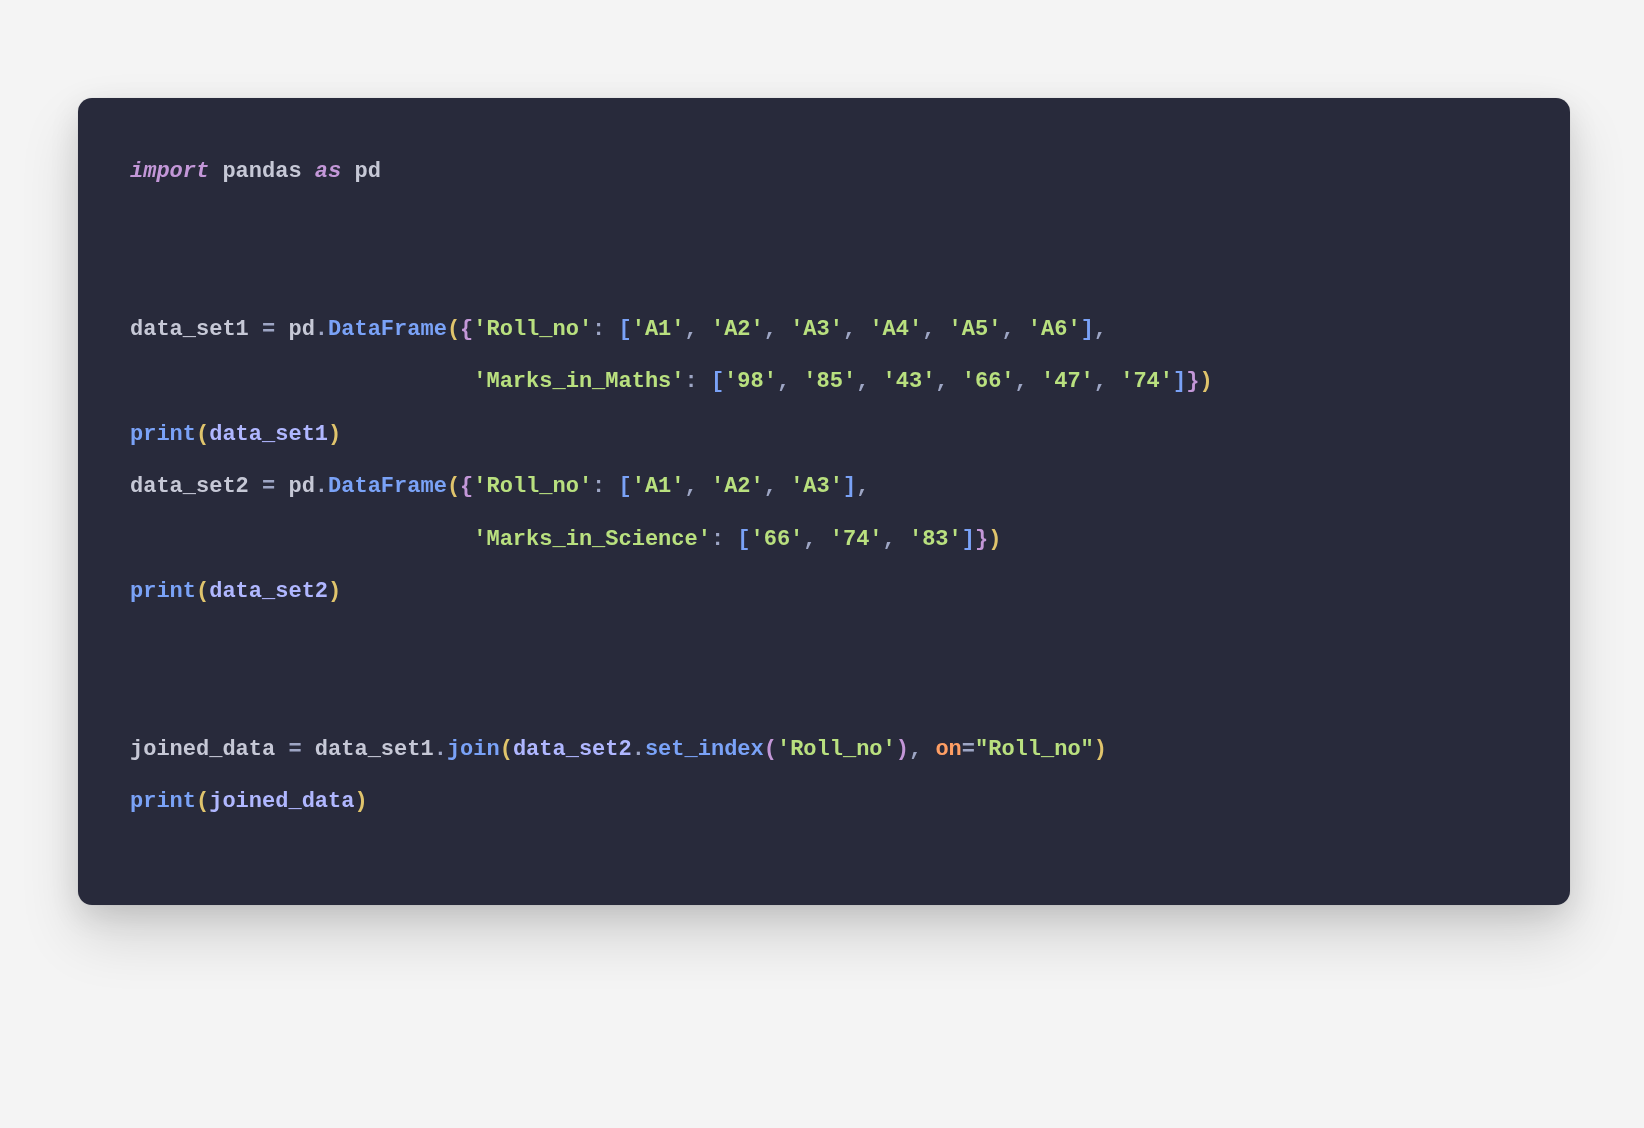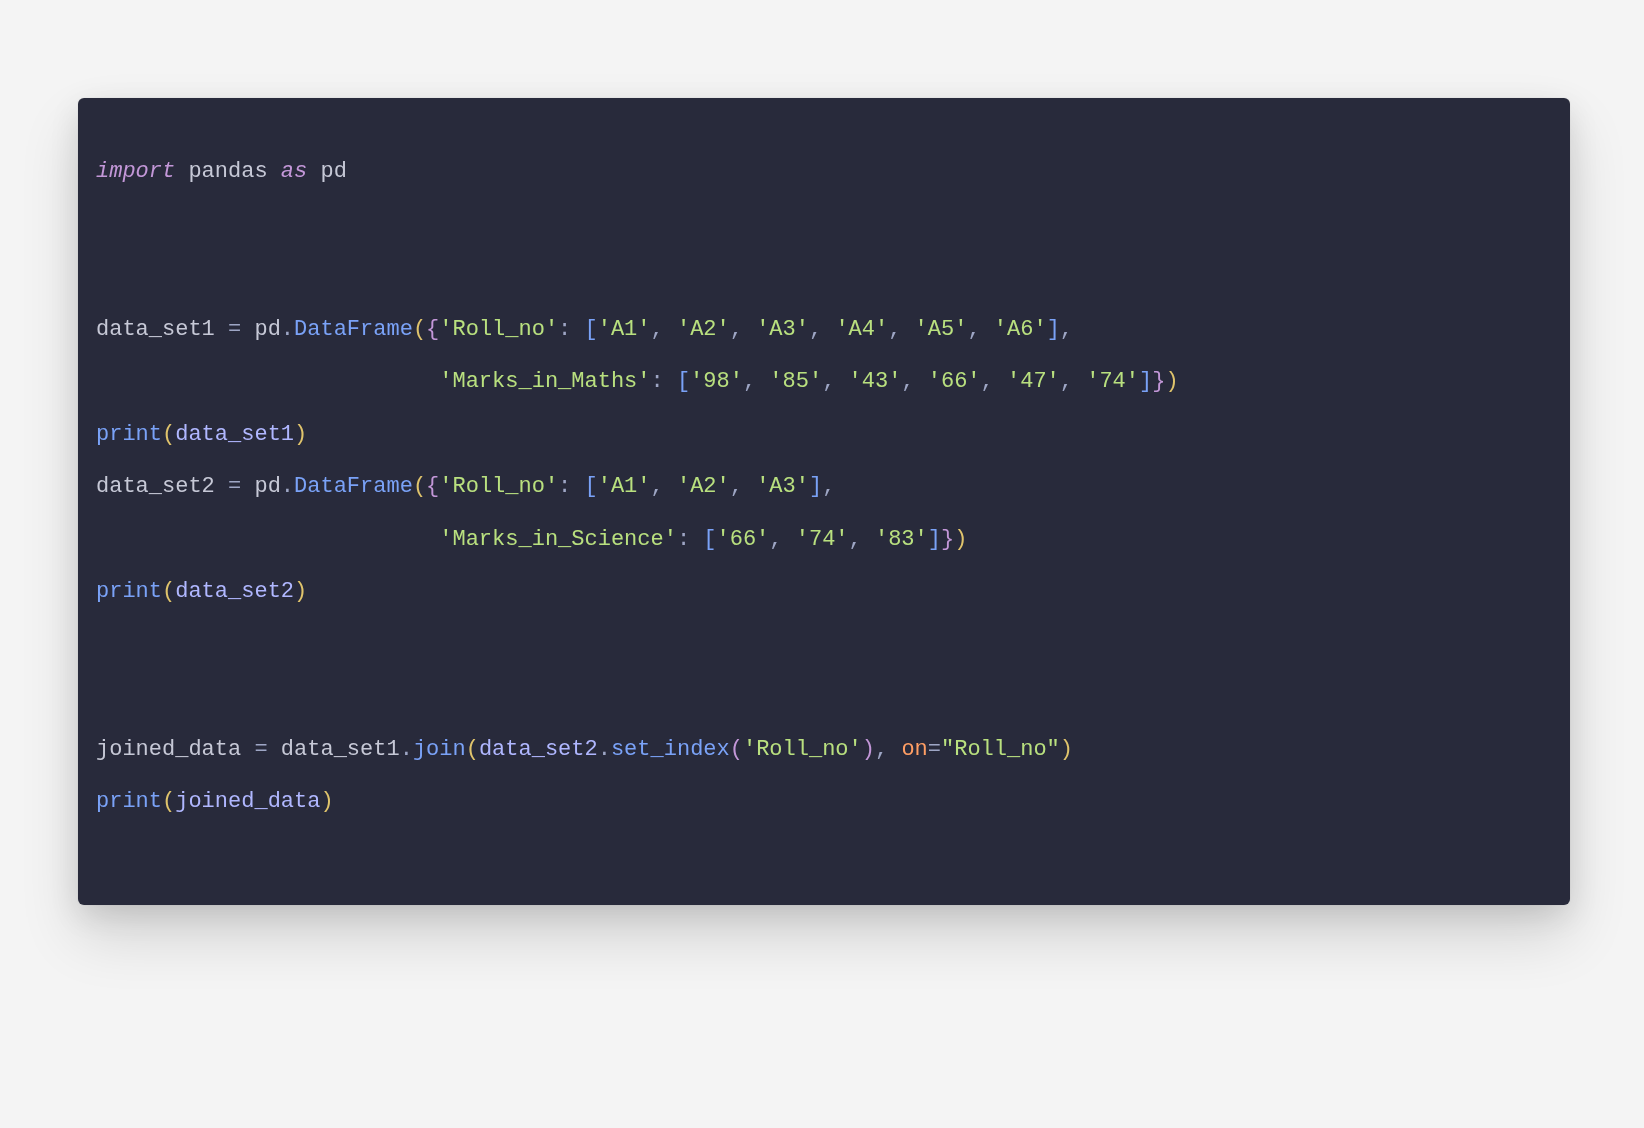--- a/index.html
+++ b/index.html
@@ -10,26 +10,27 @@
     background: #f4f4f4;
     font-family: ui-monospace, "SF Mono", Menlo, Consolas, "Liberation Mono", monospace;
   }
   .frame {
     position: absolute;
     left: 78px;
     top: 98px;
     width: 1492px;
     box-sizing: border-box;
     background: #282a3b;
-    border-radius: 6px;
-    padding: 48px 34px 76px 18px;
+    border-radius: 14px;
+    padding: 48px 34px 76px 52px;
     box-shadow:
       0 0 0 1px rgba(0,0,0,0.02),
       0 30px 60px rgba(0,0,0,0.14),
       0 10px 30px rgba(0,0,0,0.10);
+    font-weight: bold;
   }
   pre.code {
     margin: 0;
     font-family: inherit;
     font-size: 22px;
     line-height: 52.5px;
     white-space: pre;
     color: #c6c8d6;
   }
   .kw  { color: #c397d8; font-style: italic; }

